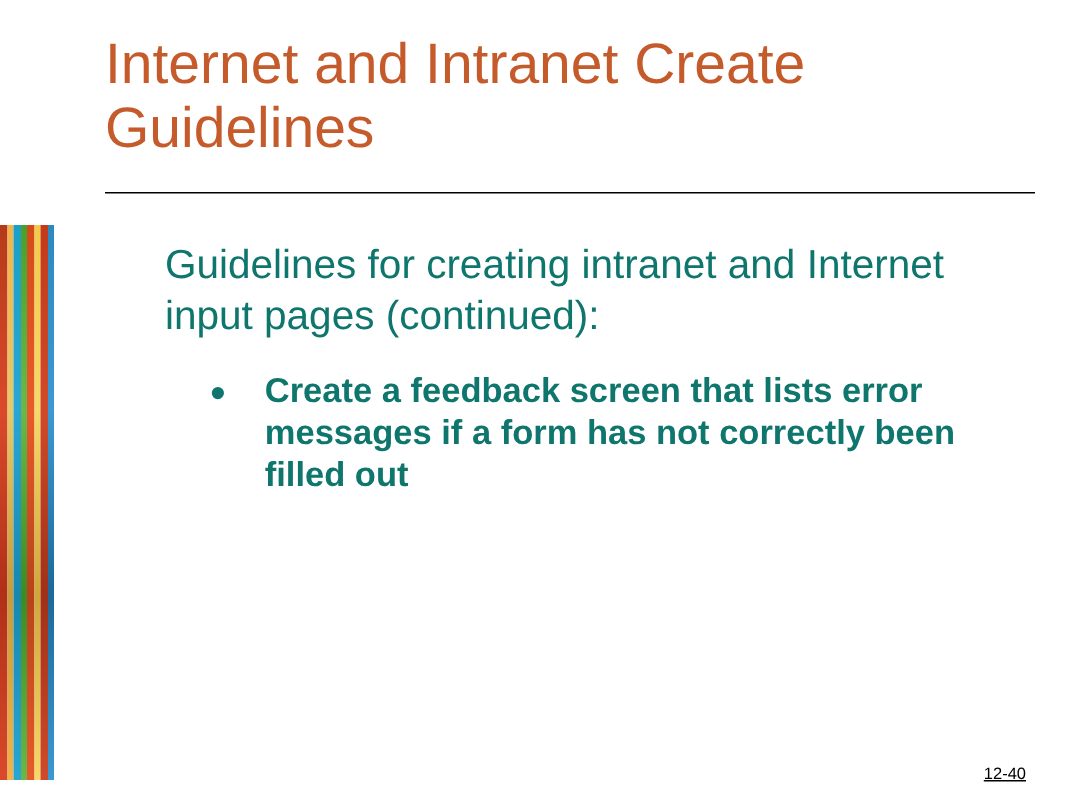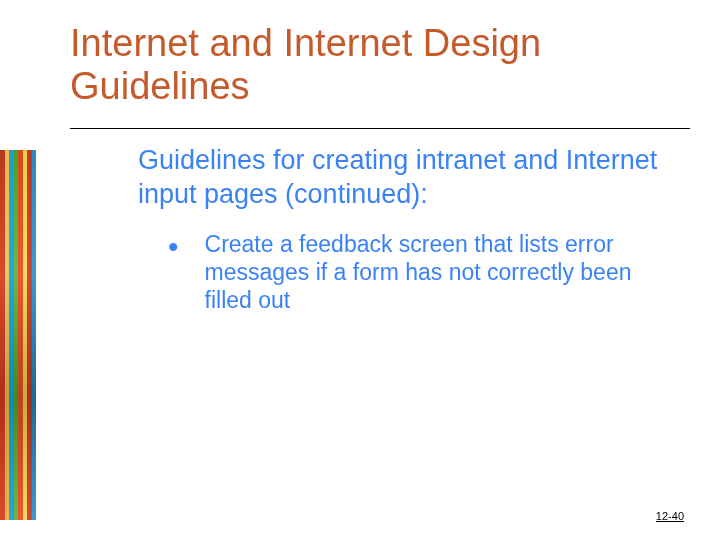--- a/index.html
+++ b/index.html
@@ -52,25 +52,24 @@
   .s2 { background: linear-gradient(180deg,#f2b34a,#e6c96a,#c89a3a,#f2b34a); }
   .s3 { background: linear-gradient(180deg,#1aa0c8,#2aa6d4,#1688b0,#2aa6d4); }
   .s4 { background: linear-gradient(180deg,#4aa02c,#6ab84a,#3e8a24,#6ab84a); }
   .s5 { background: linear-gradient(180deg,#d44a1a,#e85a2a,#b8421a,#e85a2a); }
   .s6 { background: linear-gradient(180deg,#f2c94a,#f6d96a,#d0a63a,#f6d96a); }
   .s7 { background: linear-gradient(180deg,#c23a1a,#d04a2a,#a03018,#d04a2a); }
   .s8 { background: linear-gradient(180deg,#2a8ac0,#3a9ad4,#1a6a9a,#3a9ad4); }
 
   .body {
     position: absolute;
-    top: 144px;
+    top: 160px;
     left: 110px;
     right: 60px;
-    color: #3b82f6;
-    margin-left: 28px;
+    color: #0f766e;
   }
   .lead {
     font-size: 27px;
     line-height: 1.25;
     margin-bottom: 18px;
   }
   .bullet-row {
     display: flex;
     align-items: flex-start;
     padding-left: 30px;
@@ -78,37 +77,38 @@
   }
   .bullet-dot {
     font-size: 30px;
     line-height: 1;
     margin-right: 26px;
     margin-top: 2px;
   }
   .bullet-text {
     font-size: 23px;
     line-height: 1.22;
+    font-weight: bold;
   }
   .pagenum {
     position: absolute;
     bottom: 18px;
     right: 36px;
     font-size: 11px;
     color: #000;
     font-family: Arial, sans-serif;
     text-decoration: underline;
   }
 </style>
 </head>
 <body>
 
 <div class="slide">
 
-  <h1 class="title">Internet and Internet Design Guidelines</h1>
+  <h1 class="title">Internet and Intranet Create Guidelines</h1>
 
   <div class="rule"></div>
 
   <div class="stripe">
     <span class="s1"></span>
       <span class="s2"></span>
       <span class="s3"></span>
       <span class="s4"></span>
     <span class="s5"></span>
       <span class="s6"></span>

